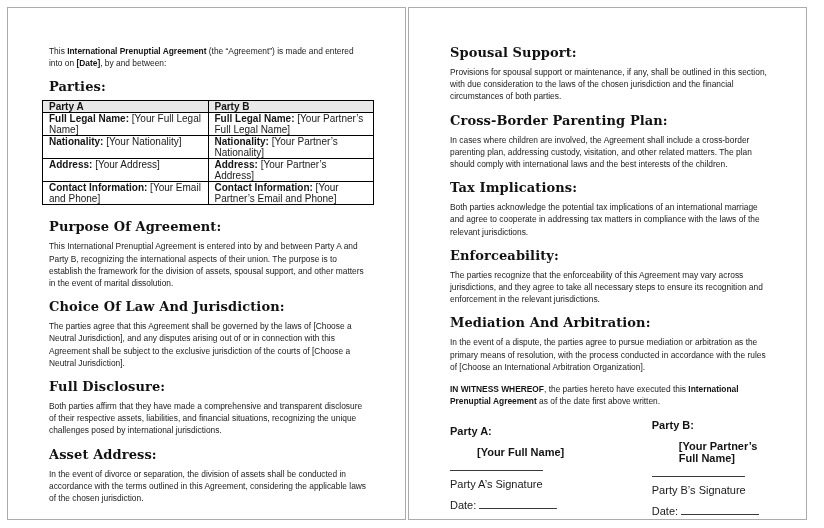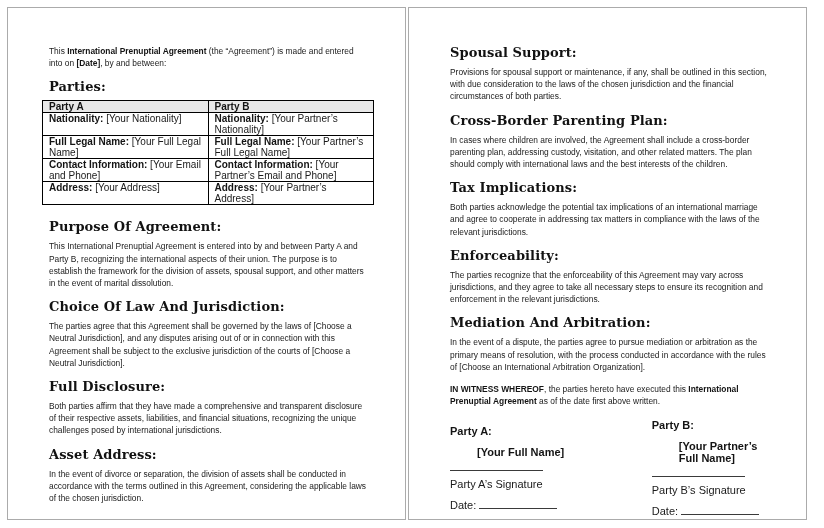--- a/index.html
+++ b/index.html
@@ -71,34 +71,34 @@
       <h2 class="heading">Parties:</h2>
       <table class="doc-table">
         <thead>
           <tr>
             <th>Party A</th>
             <th>Party B</th>
           </tr>
         </thead>
         <tbody>
           <tr>
+            <td><b>Full Legal Name:</b><span> [Your Full Legal Name]</span></td>
+            <td><b>Full Legal Name:</b><span> [Your Partner’s Full Legal Name]</span></td>
+          </tr>
+          <tr>
             <td><b>Nationality:</b><span> [Your Nationality]</span></td>
             <td><b>Nationality:</b><span> [Your Partner’s Nationality]</span></td>
           </tr>
           <tr>
-            <td><b>Full Legal Name:</b><span> [Your Full Legal Name]</span></td>
-            <td><b>Full Legal Name:</b><span> [Your Partner’s Full Legal Name]</span></td>
+            <td><b>Address:</b><span> [Your Address]</span></td>
+            <td><b>Address:</b><span> [Your Partner’s Address]</span></td>
           </tr>
           <tr>
             <td><b>Contact Information:</b><span> [Your Email and Phone]</span></td>
             <td><b>Contact Information:</b><span> [Your Partner’s Email and Phone]</span></td>
-          </tr>
-          <tr>
-            <td><b>Address:</b><span> [Your Address]</span></td>
-            <td><b>Address:</b><span> [Your Partner’s Address]</span></td>
           </tr>
         </tbody>
       </table>
       <h2 class="heading">Purpose Of Agreement:</h2>
       <p class="para"><span>This International Prenuptial Agreement is entered into by and between Party A and Party B, recognizing the international aspects of their union. The purpose is to establish the framework for the division of assets, spousal support, and other matters in the event of marital dissolution.</span></p>
       <h2 class="heading">Choice Of Law And Jurisdiction:</h2>
       <p class="para"><span>The parties agree that this Agreement shall be governed by the laws of [Choose a Neutral Jurisdiction], and any disputes arising out of or in connection with this Agreement shall be subject to the exclusive jurisdiction of the courts of [Choose a Neutral Jurisdiction].</span></p>
       <h2 class="heading">Full Disclosure:</h2>
       <p class="para"><span>Both parties affirm that they have made a comprehensive and transparent disclosure of their respective assets, liabilities, and financial situations, recognizing the unique challenges posed by international jurisdictions.</span></p>
       <h2 class="heading">Asset Address:</h2>

